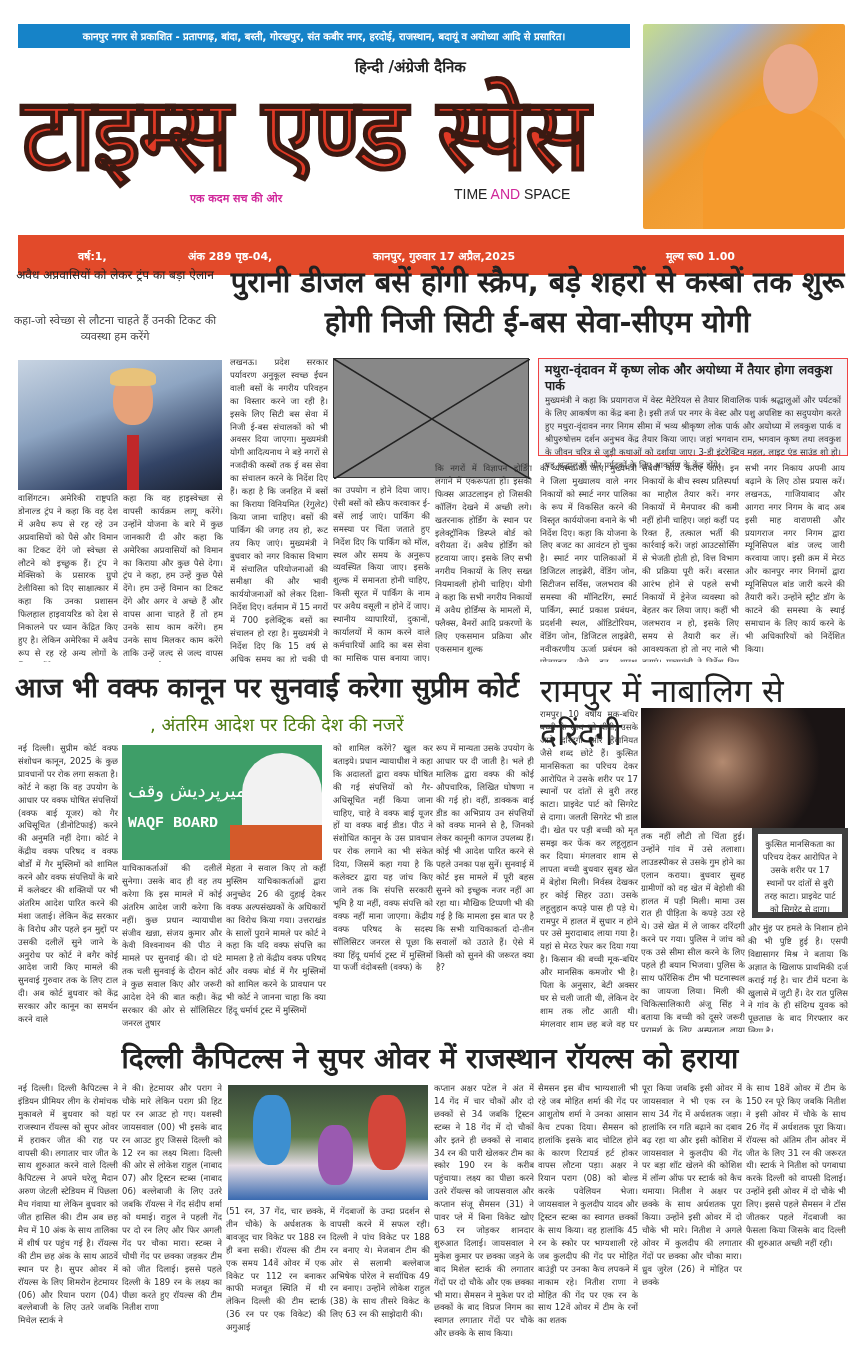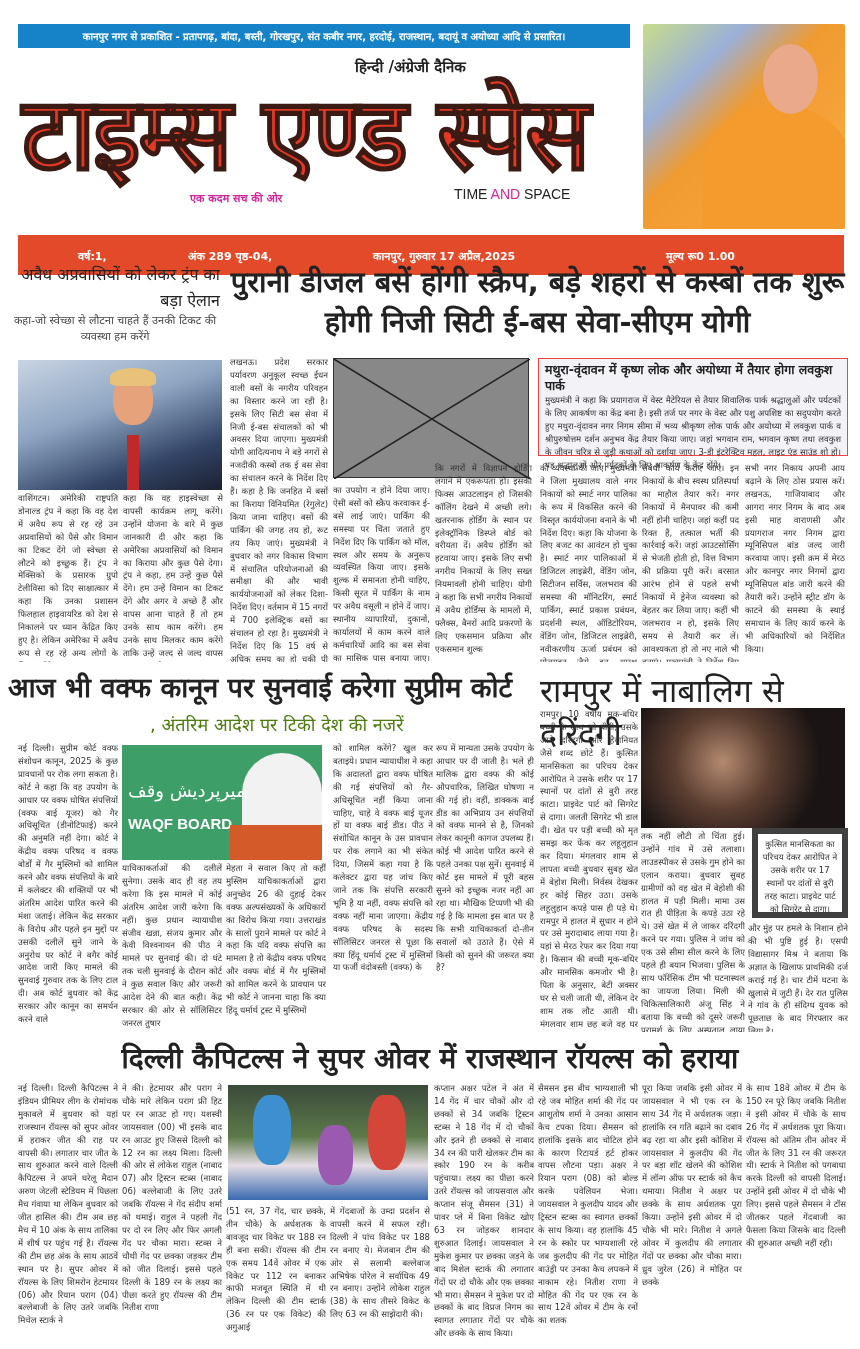--- a/index.html
+++ b/index.html
@@ -9,37 +9,37 @@
 .subtitle{left:355px;top:56px;font-size:15px;font-weight:bold;color:#222}
 .masthead{left:22px;top:86px;font-size:96px;font-weight:900;color:#e03a26;letter-spacing:-2px;line-height:1;-webkit-text-stroke:2px #3a1a12;font-family:"DejaVu Sans",sans-serif;transform:scaleY(1.05)}
 .tagline{left:190px;top:190px;font-size:11px;color:#d0279a;font-weight:bold}
 .english{left:454px;top:186px;font-size:14px;font-weight:normal;color:#222;font-family:"Liberation Sans",sans-serif}
 .english .and{color:#d0279a}
 .photo-top{left:643px;top:24px;width:202px;height:205px;background:linear-gradient(135deg,#c9dd8a 0%,#9ab0d8 25%,#ef9b30 45%,#f6a23a 70%,#e9c34a 100%);border-radius:2px;overflow:hidden}
 .photo-top .face{position:absolute;left:120px;top:20px;width:55px;height:70px;border-radius:50%;background:#e9a98a}
 .photo-top .robe{position:absolute;left:60px;top:80px;width:150px;height:130px;border-radius:50% 50% 0 0;background:#f59a2c}
 .redbar{left:18px;top:235px;width:826px;height:40px;background:#e24a2a;color:#fff;font-size:11px;font-weight:bold;display:flex;align-items:center}
 .redbar span{position:absolute}
-.h-left{left:10px;top:262px;width:210px;text-align:right;font-size:16px;line-height:26px;color:#222}
+.h-left{left:10px;top:262px;width:210px;text-align:center;font-size:12px;line-height:26px;color:#222}
 .h-left-sub{left:10px;top:313px;width:210px;text-align:center;font-size:11px;line-height:16px;color:#444}
 .h-main{left:225px;top:262px;width:625px;text-align:center;font-size:29px;line-height:40px;font-weight:900;color:#222}
 .trump{left:18px;top:360px;width:204px;height:130px;background:linear-gradient(160deg,#c8d4e2 0%,#8ea5c2 40%,#334466 75%,#1b2130 100%)}
 .trump .head{position:absolute;left:95px;top:15px;width:40px;height:50px;border-radius:45%;background:#e6a27a}
 .trump .hair{position:absolute;left:92px;top:8px;width:46px;height:18px;border-radius:50% 50% 20% 20%;background:#e8c27a}
 .trump .tie{position:absolute;left:109px;top:75px;width:12px;height:55px;background:#c0282a}
 .placeholder{left:333px;top:358px;width:196px;height:120px;background:#888;border:1px solid #333}
 .infobox{left:538px;top:358px;width:310px;height:98px;border:1px solid #ef4444;background:#f2f2f7;padding:3px 6px}
 .infobox .t{font-size:12.5px;font-weight:bold;color:#222;line-height:16px}
 .infobox .b{font-size:8.5px;color:#333;line-height:13px;text-align:justify}
 .col{font-size:8.5px;line-height:12.9px;color:#333;text-align:justify;overflow:hidden}
-.h2{left:8px;top:668px;font-size:27px;font-weight:900;color:#222}
+.h2{left:15px;top:668px;font-size:27px;font-weight:900;color:#222}
 .h2-sub{left:150px;top:712px;font-size:18px;color:#4d7c0f}
 .h3{left:540px;top:668px;font-size:32px;color:#222}
 .waqf{left:122px;top:745px;width:200px;height:115px;background:#3e9e68;overflow:hidden}
-.waqf .board{position:absolute;left:6px;top:70px;font-size:15px;font-weight:bold;color:#fff;font-family:Liberation Sans, sans-serif}
+.waqf .board{position:absolute;left:6px;top:70px;font-size:15px;font-weight:bold;color:#fff;font-family:Liberation Mono, monospace}
 .waqf .urdu{position:absolute;left:6px;top:35px;font-size:18px;color:#fff}
 .waqf .dome{position:absolute;left:120px;top:8px;width:80px;height:80px;border-radius:50% 50% 0 0;background:#f2f2f2}
 .waqf .base{position:absolute;left:108px;top:80px;width:92px;height:35px;background:#d45a2a}
 .hands{left:641px;top:708px;width:204px;height:120px;background:radial-gradient(circle at 40% 45%,#b38a70 0%,#5a3d30 35%,#1a1414 70%)}
 .quote{left:752px;top:828px;width:96px;height:90px;border:6px solid #404040;padding:4px;font-size:8.5px;line-height:13px;text-align:center;color:#333}
 .h4{left:0;top:1038px;width:860px;text-align:center;font-size:28px;font-weight:900;color:#222}
 .cricket{left:228px;top:1085px;width:200px;height:115px;background:linear-gradient(180deg,#3a4a3a 0%,#5d7a4a 45%,#e5dde5 70%,#3a6ab0 100%)}
 .cricket .p1{position:absolute;left:25px;top:10px;width:38px;height:70px;border-radius:40%;background:#3d8fd0}
 .cricket .p2{position:absolute;left:90px;top:40px;width:35px;height:60px;border-radius:40%;background:#9a5ab0}
 .cricket .p3{position:absolute;left:140px;top:10px;width:38px;height:75px;border-radius:40%;background:#d4463a}

